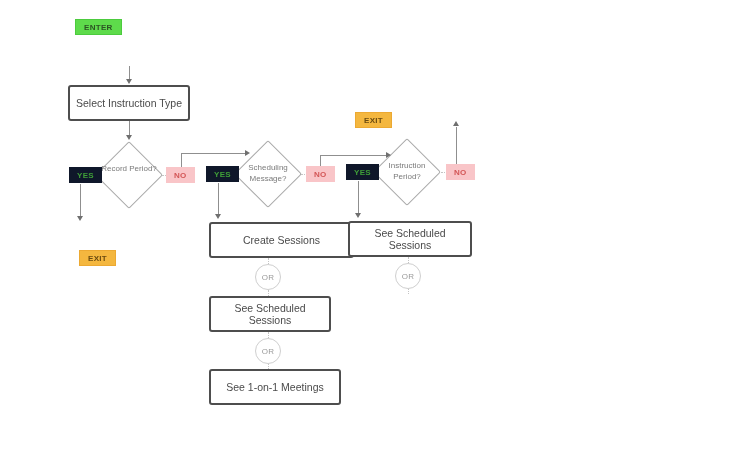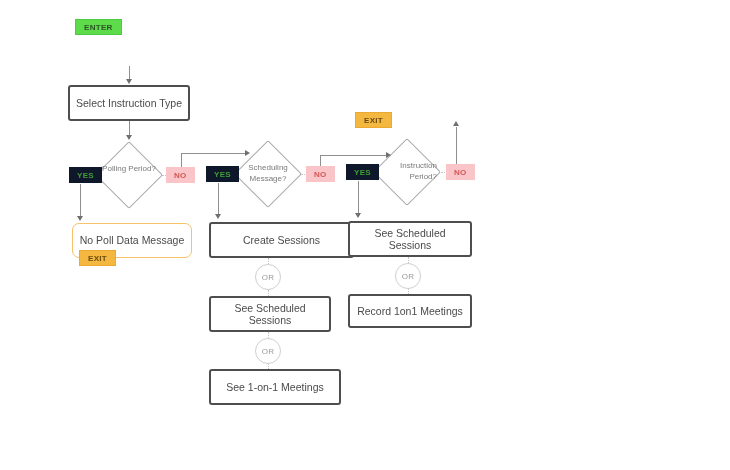--- a/index.html
+++ b/index.html
@@ -65,31 +65,28 @@
   <div class="ah down" style="left:126px;top:79px;"></div>
 
   <div class="box" style="left:68px;top:85px;width:122px;height:36px;">
     <span>Select Instruction Type</span>
   </div>
 
   <div class="vline" style="left:129px;top:121px;height:15px;"></div>
   <div class="ah down" style="left:126px;top:135px;"></div>
 
   <div class="diamond" style="left:105px;top:151px;"></div>
-  <div class="dlabel" style="left:99px;top:164px;">Polling Period?</div>
+  <div class="dlabel" style="left:99px;top:164px;">Record Period?</div>
   <div class="doth" style="left:95px;top:175px;width:4px;"></div>
   <div class="doth" style="left:162px;top:175px;width:4px;"></div>
   <div class="chip yes" style="left:69px;top:167px;">YES</div>
   <div class="chip no" style="left:166px;top:167px;">NO</div>
 
   <div class="vline" style="left:80px;top:184px;height:33px;"></div>
   <div class="ah down" style="left:77px;top:216px;"></div>
-  <div class="box orange" style="left:72px;top:223px;width:120px;height:35px;">
-    <span>No Poll Data Message</span>
-  </div>
   <div class="chip exit" style="left:79px;top:250px;">EXIT</div>
 
   <div class="vline" style="left:181px;top:153px;height:14px;"></div>
   <div class="hline" style="left:181px;top:153px;width:64px;"></div>
   <div class="ah right" style="left:245px;top:150px;"></div>
 
   <div class="diamond" style="left:244px;top:150px;"></div>
   <div class="dlabel" style="left:238px;top:163px;">Scheduling Message?</div>
   <div class="doth" style="left:231px;top:174px;width:4px;"></div>
   <div class="doth" style="left:301px;top:174px;width:4px;"></div>
@@ -113,36 +110,33 @@
   <div class="dotv" style="left:268px;top:364px;height:5px;"></div>
   <div class="box" style="left:209px;top:369px;width:132px;height:36px;">
     <span>See 1-on-1 Meetings</span>
   </div>
 
   <div class="vline" style="left:320px;top:155px;height:12px;"></div>
   <div class="hline" style="left:320px;top:155px;width:66px;"></div>
   <div class="ah right" style="left:386px;top:152px;"></div>
 
   <div class="diamond" style="left:383px;top:148px;"></div>
-  <div class="dlabel" style="left:377px;top:161px;text-align:right;">Instruction Period?</div>
+  <div class="dlabel" style="left:377px;top:161px;">Instruction Period?</div>
   <div class="doth" style="left:371px;top:172px;width:4px;"></div>
   <div class="doth" style="left:441px;top:172px;width:4px;"></div>
   <div class="chip yes" style="left:346px;top:164px;">YES</div>
   <div class="chip no" style="left:446px;top:164px;">NO</div>
 
   <div class="vline" style="left:456px;top:127px;height:37px;"></div>
   <div class="ah up" style="left:453px;top:121px;"></div>
   <div class="chip exit" style="left:355px;top:112px;">EXIT</div>
 
   <div class="vline" style="left:358px;top:181px;height:33px;"></div>
   <div class="ah down" style="left:355px;top:213px;"></div>
 
   <div class="box" style="left:348px;top:221px;width:124px;height:36px;">
     <span>See Scheduled Sessions</span>
   </div>
   <div class="dotv" style="left:408px;top:257px;height:6px;"></div>
   <div class="or" style="left:395px;top:263px;">OR</div>
   <div class="dotv" style="left:408px;top:289px;height:5px;"></div>
-  <div class="box" style="left:348px;top:294px;width:124px;height:34px;">
-    <span>Record 1on1 Meetings</span>
-  </div>
 
 </div>
 
 </body></html>

